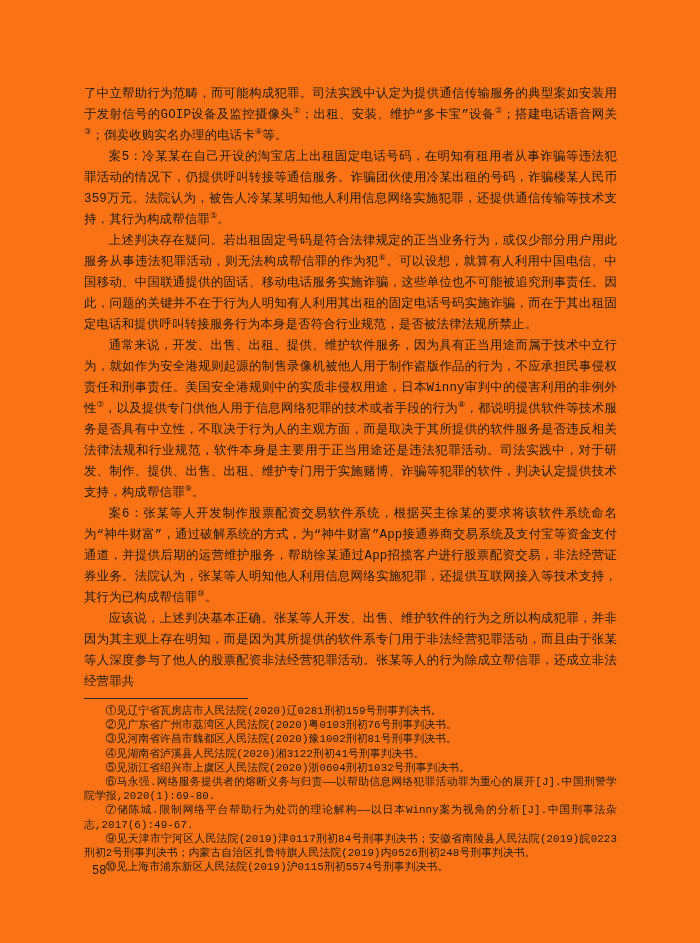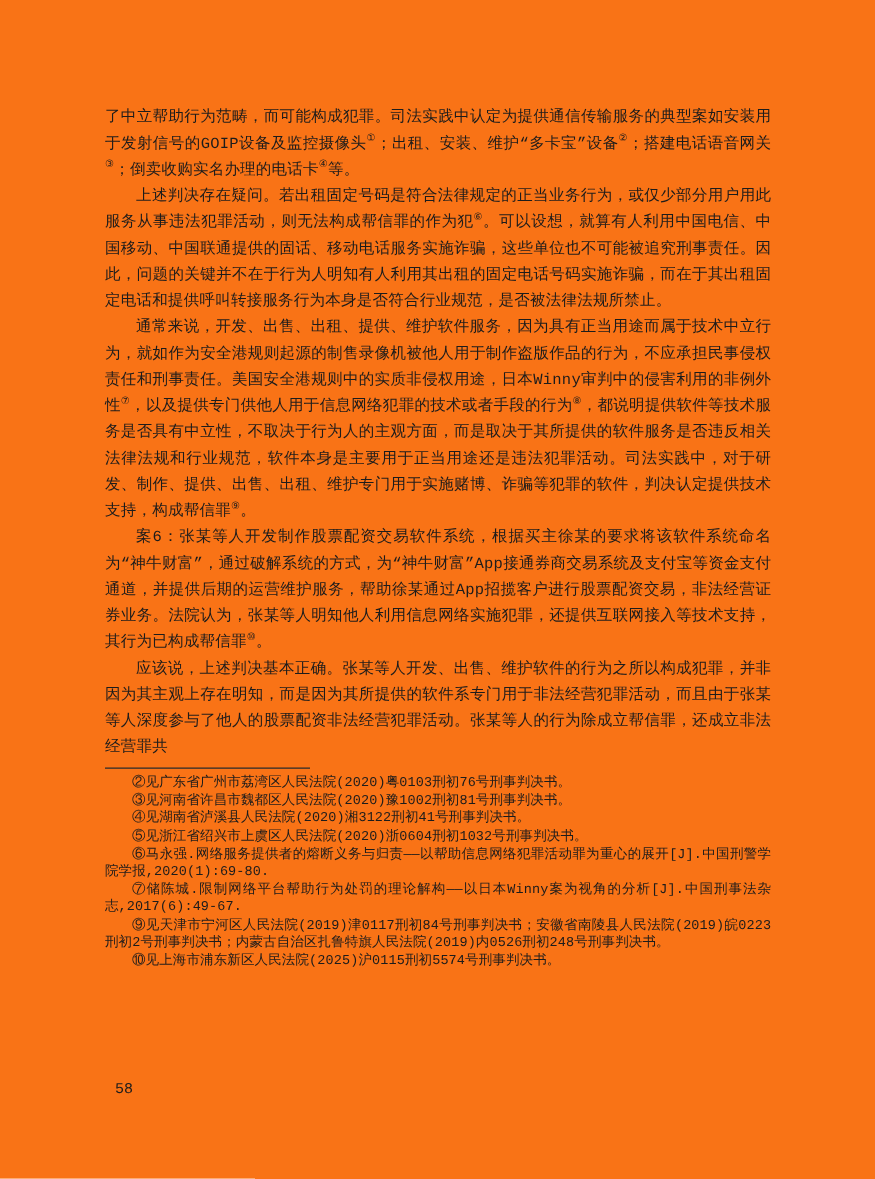--- a/index.html
+++ b/index.html
@@ -58,35 +58,37 @@
   }
 </style>
 </head>
 <body>
 
 <div class="page">
   <div class="content">
 
     <div class="body-text">
       <p class="flush">了中立帮助行为范畴，而可能构成犯罪。司法实践中认定为提供通信传输服务的典型案如安装用于发射信号的GOIP设备及监控摄像头<sup>①</sup>；出租、安装、维护“多卡宝”设备<sup>②</sup>；搭建电话语音网关<sup>③</sup>；倒卖收购实名办理的电话卡<sup>④</sup>等。</p>
+      <p class="indent">案5：冷某某在自己开设的淘宝店上出租固定电话号码，在明知有租用者从事诈骗等违法犯罪活动的情况下，仍提供呼叫转接等通信服务。诈骗团伙使用冷某出租的号码，诈骗楼某人民币359万元。法院认为，被告人冷某某明知他人利用信息网络实施犯罪，还提供通信传输等技术支持，其行为构成帮信罪<sup>⑤</sup>。</p>
       <p class="indent">上述判决存在疑问。若出租固定号码是符合法律规定的正当业务行为，或仅少部分用户用此服务从事违法犯罪活动，则无法构成帮信罪的作为犯<sup>⑥</sup>。可以设想，就算有人利用中国电信、中国移动、中国联通提供的固话、移动电话服务实施诈骗，这些单位也不可能被追究刑事责任。因此，问题的关键并不在于行为人明知有人利用其出租的固定电话号码实施诈骗，而在于其出租固定电话和提供呼叫转接服务行为本身是否符合行业规范，是否被法律法规所禁止。</p>
       <p class="indent">通常来说，开发、出售、出租、提供、维护软件服务，因为具有正当用途而属于技术中立行为，就如作为安全港规则起源的制售录像机被他人用于制作盗版作品的行为，不应承担民事侵权责任和刑事责任。美国安全港规则中的实质非侵权用途，日本Winny审判中的侵害利用的非例外性<sup>⑦</sup>，以及提供专门供他人用于信息网络犯罪的技术或者手段的行为<sup>⑧</sup>，都说明提供软件等技术服务是否具有中立性，不取决于行为人的主观方面，而是取决于其所提供的软件服务是否违反相关法律法规和行业规范，软件本身是主要用于正当用途还是违法犯罪活动。司法实践中，对于研发、制作、提供、出售、出租、维护专门用于实施赌博、诈骗等犯罪的软件，判决认定提供技术支持，构成帮信罪<sup>⑨</sup>。</p>
       <p class="indent">案6：张某等人开发制作股票配资交易软件系统，根据买主徐某的要求将该软件系统命名为“神牛财富”，通过破解系统的方式，为“神牛财富”App接通券商交易系统及支付宝等资金支付通道，并提供后期的运营维护服务，帮助徐某通过App招揽客户进行股票配资交易，非法经营证券业务。法院认为，张某等人明知他人利用信息网络实施犯罪，还提供互联网接入等技术支持，其行为已构成帮信罪<sup>⑩</sup>。</p>
       <p class="indent">应该说，上述判决基本正确。张某等人开发、出售、维护软件的行为之所以构成犯罪，并非因为其主观上存在明知，而是因为其所提供的软件系专门用于非法经营犯罪活动，而且由于张某等人深度参与了他人的股票配资非法经营犯罪活动。张某等人的行为除成立帮信罪，还成立非法经营罪共</p>
     </div>
 
     <hr class="footnote-separator">
 
     <div class="footnotes">
+      <p>①见辽宁省瓦房店市人民法院(2020)辽0281刑初159号刑事判决书。</p>
       <p>②见广东省广州市荔湾区人民法院(2020)粤0103刑初76号刑事判决书。</p>
       <p>③见河南省许昌市魏都区人民法院(2020)豫1002刑初81号刑事判决书。</p>
       <p>④见湖南省泸溪县人民法院(2020)湘3122刑初41号刑事判决书。</p>
       <p>⑤见浙江省绍兴市上虞区人民法院(2020)浙0604刑初1032号刑事判决书。</p>
       <p>⑥马永强.网络服务提供者的熔断义务与归责——以帮助信息网络犯罪活动罪为重心的展开[J].中国刑警学院学报,2020(1):69-80.</p>
       <p>⑦储陈城.限制网络平台帮助行为处罚的理论解构——以日本Winny案为视角的分析[J].中国刑事法杂志,2017(6):49-67.</p>
       <p>⑨见天津市宁河区人民法院(2019)津0117刑初84号刑事判决书；安徽省南陵县人民法院(2019)皖0223刑初2号刑事判决书；内蒙古自治区扎鲁特旗人民法院(2019)内0526刑初248号刑事判决书。</p>
-      <p>⑩见上海市浦东新区人民法院(2025)沪0115刑初5574号刑事判决书。</p>
+      <p>⑩见上海市浦东新区人民法院(2019)沪0115刑初5574号刑事判决书。</p>
     </div>
 
   </div>
 
   <div class="page-number">58</div>
 </div>
 
 </body></html>

